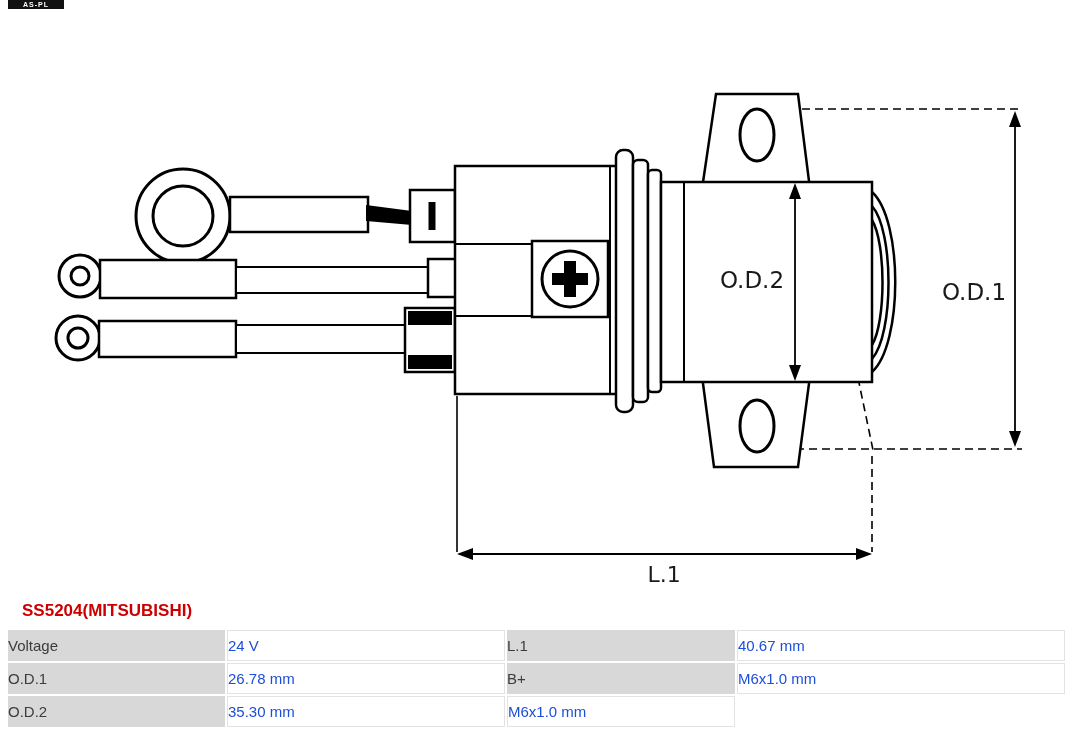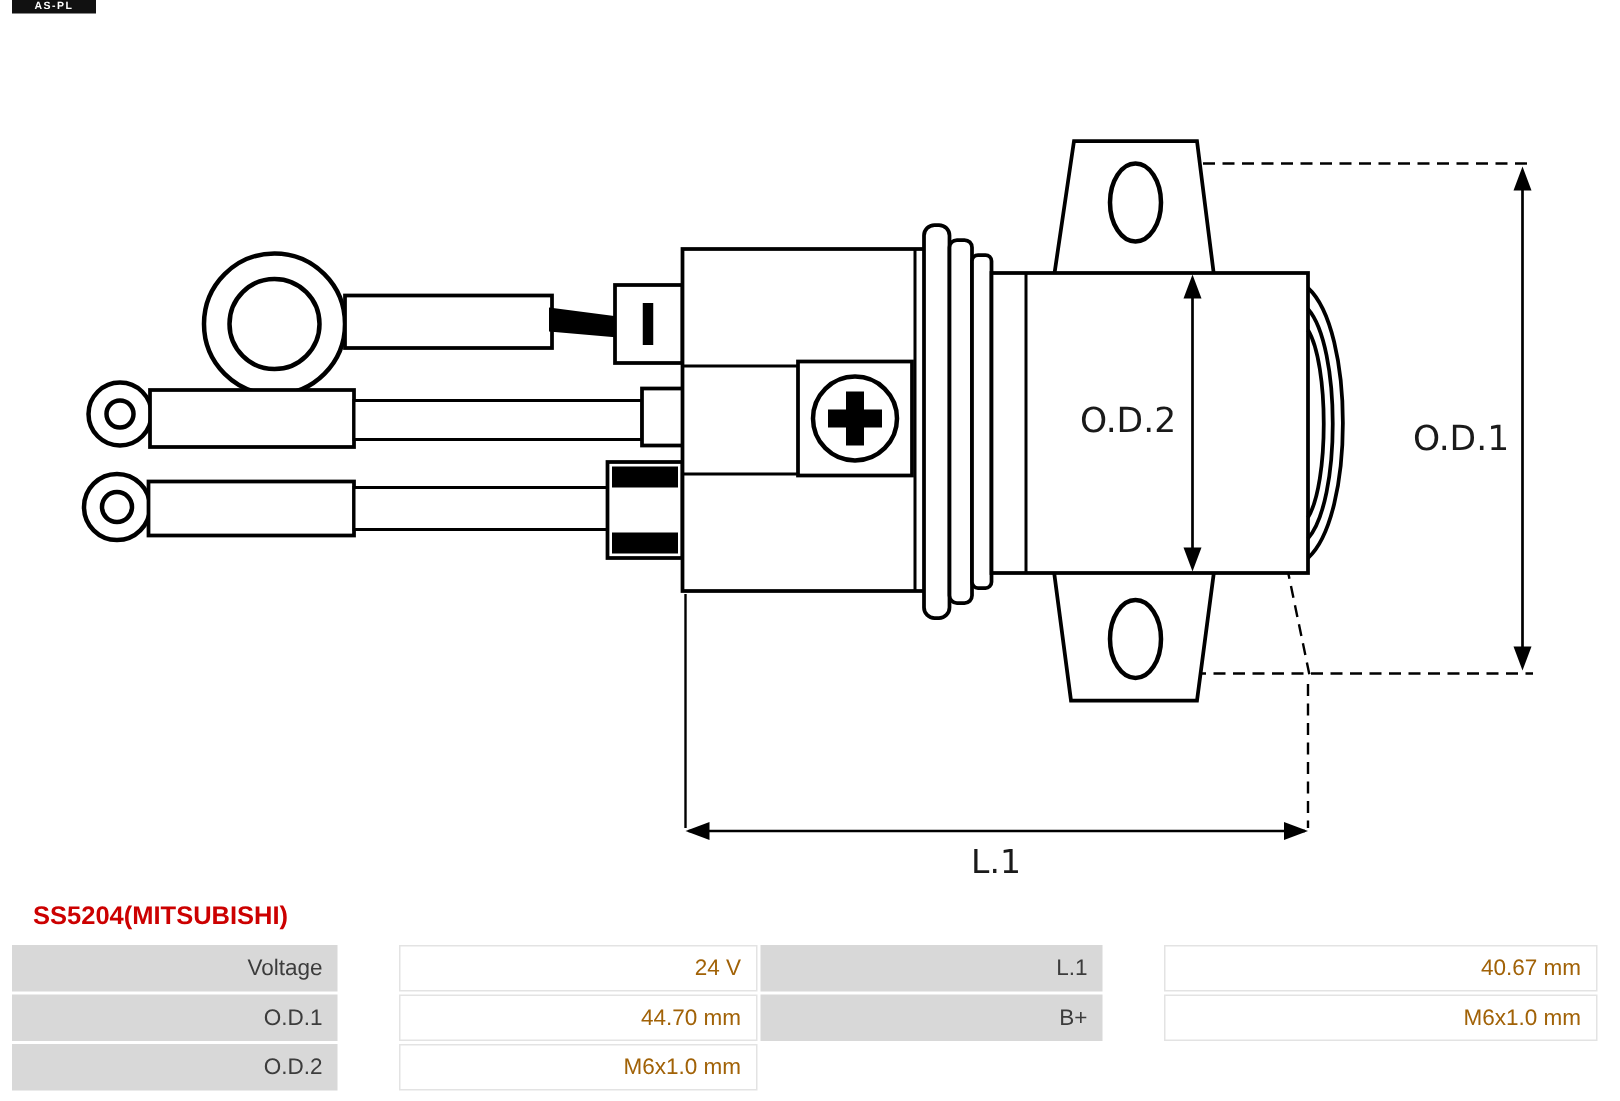--- a/index.html
+++ b/index.html
@@ -16,26 +16,26 @@
   .part-number{
     position:absolute;top:601px;left:22px;
     font-size:17px;font-weight:bold;color:var(--accent,#cc0000);
   }
   .spec-table{
     position:absolute;top:630px;left:8px;width:1051px;
     display:grid;grid-template-columns:217px 278px 228px 328px;
     grid-auto-rows:31px;gap:2px;
   }
   .cell{
-    box-sizing:border-box;line-height:31px;text-align:right;
+    box-sizing:border-box;line-height:31px;
     padding-right:10px;font-size:15px;color:#3c3c3c;
     white-space:nowrap;overflow:hidden;
   }
   .cell.label{background:var(--cell,#d8d8d8);}
-  .cell.value{background:#ffffff;border:1px solid #e3e3e3;line-height:29px;color:#a16207;margin-left:39px;}
+  .cell.value{background:#ffffff;border:1px solid #e3e3e3;line-height:29px;color:#1d4ed8;}
   text{font-family:"DejaVu Sans",sans-serif;}
 </style>
 </head>
 <body>
 
 <div class="logo">AS-PL</div>
 
 <svg class="diagram" viewBox="0 0 1080 596" xmlns="http://www.w3.org/2000/svg">
 
   <g stroke="#000" stroke-width="1.6" fill="none">
@@ -134,19 +134,20 @@
 
 <div class="part-number">SS5204(MITSUBISHI)</div>
 
 <div class="spec-table">
   <div class="cell label">Voltage</div>
   <div class="cell value">24 V</div>
   <div class="cell label">L.1</div>
   <div class="cell value">40.67 mm</div>
 
   <div class="cell label">O.D.1</div>
-  <div class="cell value">44.70 mm</div>
+  <div class="cell value">26.78 mm</div>
   <div class="cell label">B+</div>
   <div class="cell value">M6x1.0 mm</div>
 
   <div class="cell label">O.D.2</div>
+  <div class="cell value">35.30 mm</div>
   <div class="cell value">M6x1.0 mm</div>
 </div>
 
 </body></html>

